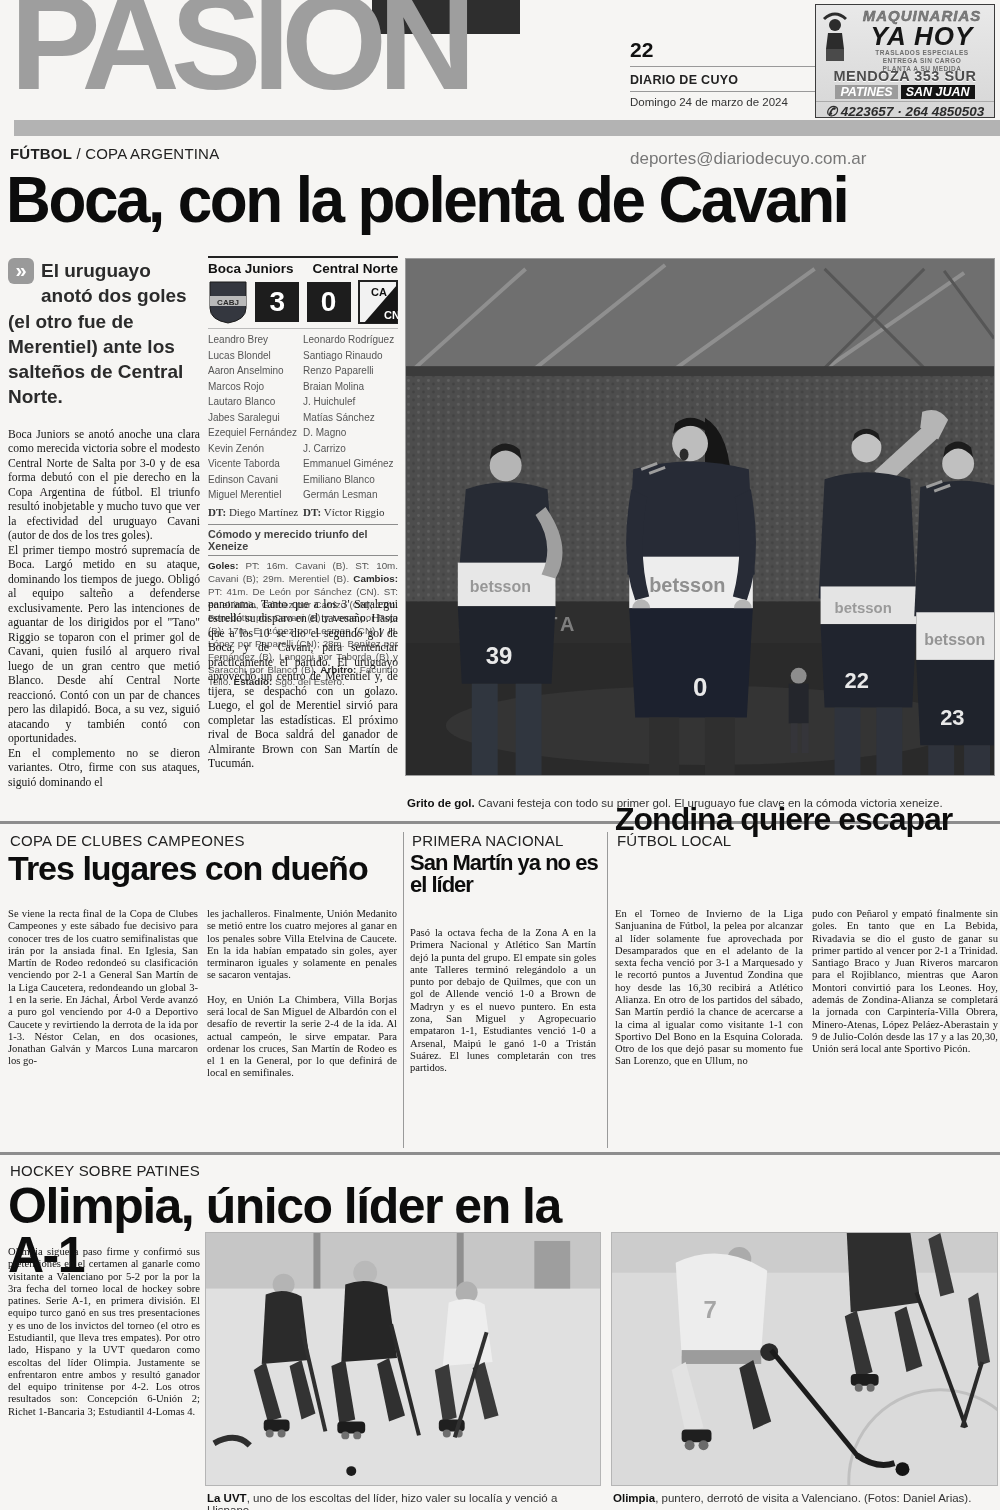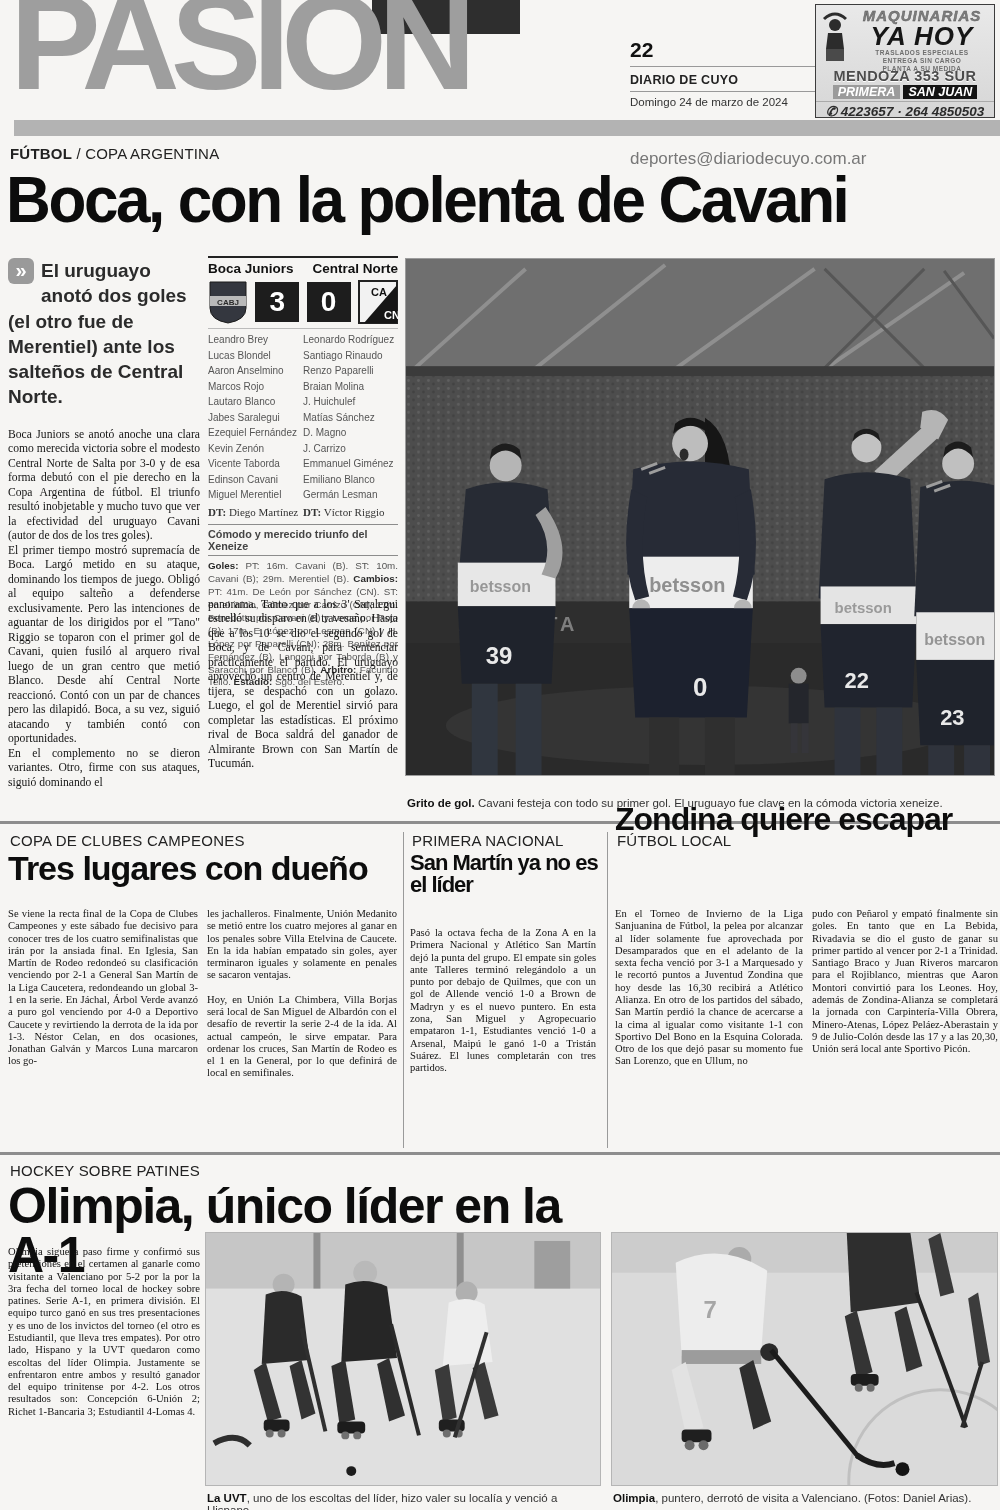--- a/index.html
+++ b/index.html
@@ -164,21 +164,21 @@
     <div class="ad-line2">YA HOY</div>
     <div class="ad-small">
 
     <div>TRASLADOS ESPECIALES</div>
         <div>ENTREGA SIN CARGO</div>
         <div>PLANTA A SU MEDIDA</div>
       </div>
   </div>
   <div class="ad-address">MENDOZA 353 SUR</div>
   <div class="ad-cities">
-    <span class="ad-city1">PRIMERA</span>
+    <span class="ad-city1">PATINES</span>
     <span class="ad-city2">SAN JUAN</span>
   </div>
   <div class="ad-phone">✆ 4223657 · 264 4850503</div>
 </div>
 
 <div class="abs" id="band-top"></div>
 
 <div class="abs kicker" id="main-kicker">
   <b>FÚTBOL</b><span> / COPA ARGENTINA</span>
 </div>

